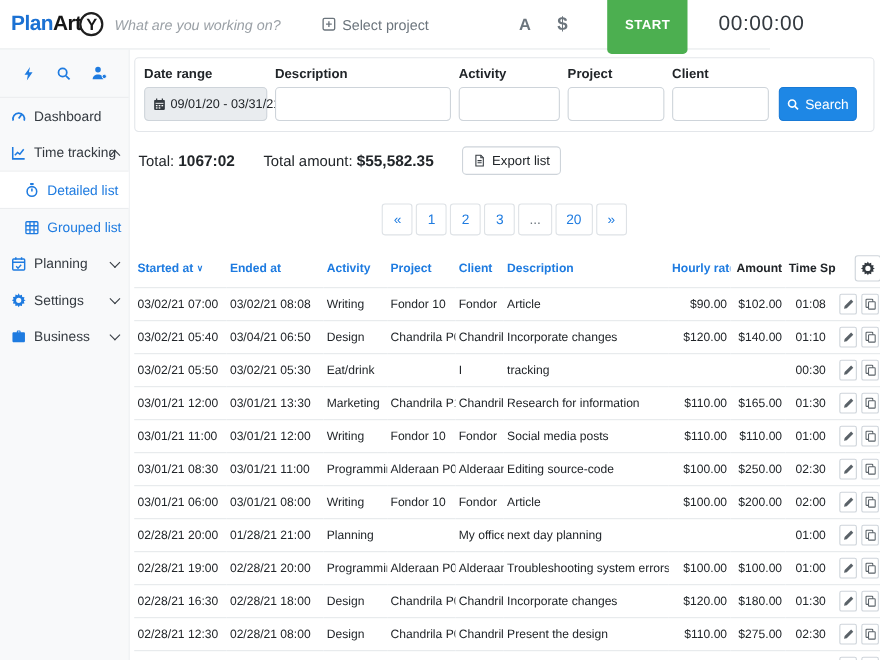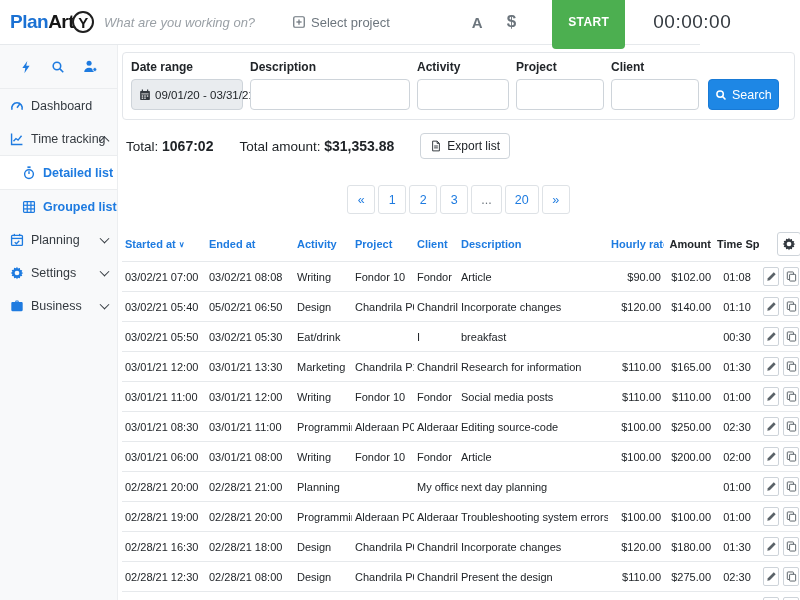--- a/index.html
+++ b/index.html
@@ -31,21 +31,21 @@
 
   
   .sidebar { position:absolute; top:45px; left:0; width:118px; height:555px;
     background:#f8f9fa; border-right:1px solid #eceef0; }
   .quick-icons { height:44px; display:flex; align-items:center; justify-content:space-around;
     padding:0 10px; border-bottom:1px solid #ebedef; color:#1e7be0; }
   .quick-icons span { cursor:pointer; display:inline-flex; }
   .sb-item { height:33px; display:flex; align-items:center; gap:7px; padding-left:10px;
     font-size:12.5px; color:#343a40; cursor:pointer; position:relative; }
   .sb-item .ic { color:#1e7be0; display:inline-flex; flex:0 0 auto; }
-  .sb-item.sub { padding-left:22px; color:#1e7be0;font-weight:bold; }
+  .sb-item.sub { padding-left:22px; color:#1e7be0; }
   .sb-item.active { background:#fff; border-top:1px solid #ebedef; border-bottom:1px solid #ebedef; height:35px; }
   .sb-item .chev { position:absolute; right:9px; top:50%; width:7px; height:7px;
     border-right:1.6px solid #343a40; border-bottom:1.6px solid #343a40; }
   .sb-item .chev.up { transform:translateY(-20%) rotate(-135deg); }
   .sb-item .chev.down { transform:translateY(-70%) rotate(45deg); }
 
   
   .content { position:absolute; top:45px; left:118px; width:682px; height:555px;
     background:#fff; padding:7px 5px 0 4px; overflow:hidden; }
 
@@ -270,21 +270,21 @@
     </button>
   </div>
 
   <div class="summary">
     <span>
       <span>Total:</span>
       <b>1067:02</b>
     </span>
     <span>
       <span>Total amount:</span>
-      <b>$31,353.88</b>
+      <b>$55,582.35</b>
     </span>
     <button class="export-btn">
       <span>
         <svg width="12" height="12" viewBox="0 0 16 16" fill="none" stroke="#343a40" stroke-width="1.3">
             <path d="M3.5 1.5h6l3 3v10h-9z"></path>
             <path d="M9.5 1.5v3h3"></path>
             <line x1="5.5" y1="8" x2="10.5" y2="8"></line>
             <line x1="5.5" y1="10.5" x2="10.5" y2="10.5"></line>
           </svg>
       </span>
@@ -359,21 +359,21 @@
                     <rect x="5.2" y="4.8" width="8.8" height="9.8" rx="1"></rect>
                     <path d="M10.8 4.8V2.4a1 1 0 0 0-1-1H2.9a1 1 0 0 0-1 1v8.9a1 1 0 0 0 1 1h2.3"></path>
                   </svg>
                 </span>
               </span>
             </span>
           </td>
         </tr>
         <tr>
           <td class="">03/02/21 05:40</td>
-          <td class="">05/02/21 06:50</td>
+          <td class="">03/04/21 06:50</td>
           <td class="">Design</td>
           <td class="">Chandrila P01</td>
           <td class="">Chandrila</td>
           <td class="">Incorporate changes</td>
           <td class="al-r">$120.00</td>
           <td class="al-r">$140.00</td>
           <td class="al-c">01:10</td>
           <td>
             <span class="act-cell">
               <span class="mini-btn">
@@ -393,21 +393,21 @@
               </span>
             </span>
           </td>
         </tr>
         <tr>
           <td class="">03/02/21 05:50</td>
           <td class="">03/02/21 05:30</td>
           <td class="">Eat/drink</td>
           <td class=""></td>
           <td class="">I</td>
-          <td class="">breakfast</td>
+          <td class="">tracking</td>
           <td class="al-r"></td>
           <td class="al-r"></td>
           <td class="al-c">00:30</td>
           <td>
             <span class="act-cell">
               <span class="mini-btn">
                 <span>
                   <svg width="11" height="11" viewBox="0 0 16 16" fill="currentColor">
                     <path d="M11.3 1.9l2.8 2.8-8.6 8.6-3.6.8.8-3.6z"></path>
                   </svg>
@@ -539,21 +539,21 @@
                     <rect x="5.2" y="4.8" width="8.8" height="9.8" rx="1"></rect>
                     <path d="M10.8 4.8V2.4a1 1 0 0 0-1-1H2.9a1 1 0 0 0-1 1v8.9a1 1 0 0 0 1 1h2.3"></path>
                   </svg>
                 </span>
               </span>
             </span>
           </td>
         </tr>
         <tr>
           <td class="">02/28/21 20:00</td>
-          <td class="">02/28/21 21:00</td>
+          <td class="">01/28/21 21:00</td>
           <td class="">Planning</td>
           <td class=""></td>
           <td class="">My office</td>
           <td class="">next day planning</td>
           <td class="al-r"></td>
           <td class="al-r"></td>
           <td class="al-c">01:00</td>
           <td>
             <span class="act-cell">
               <span class="mini-btn">

